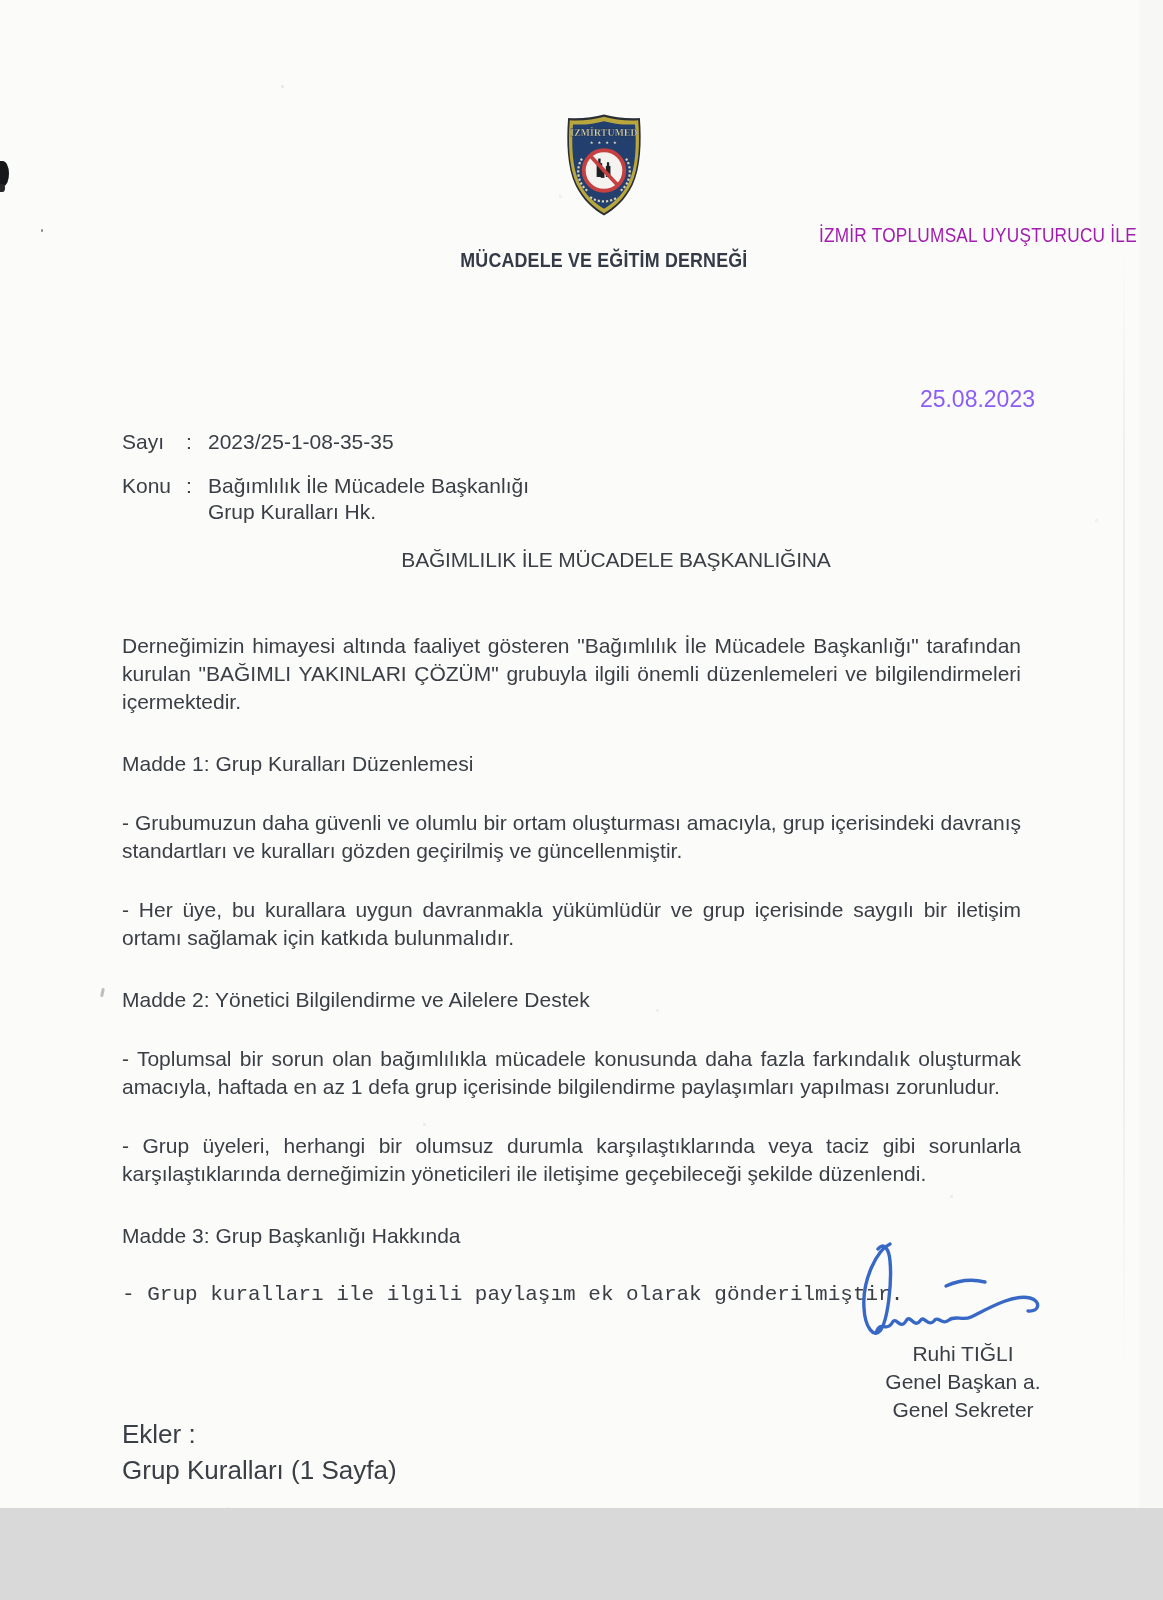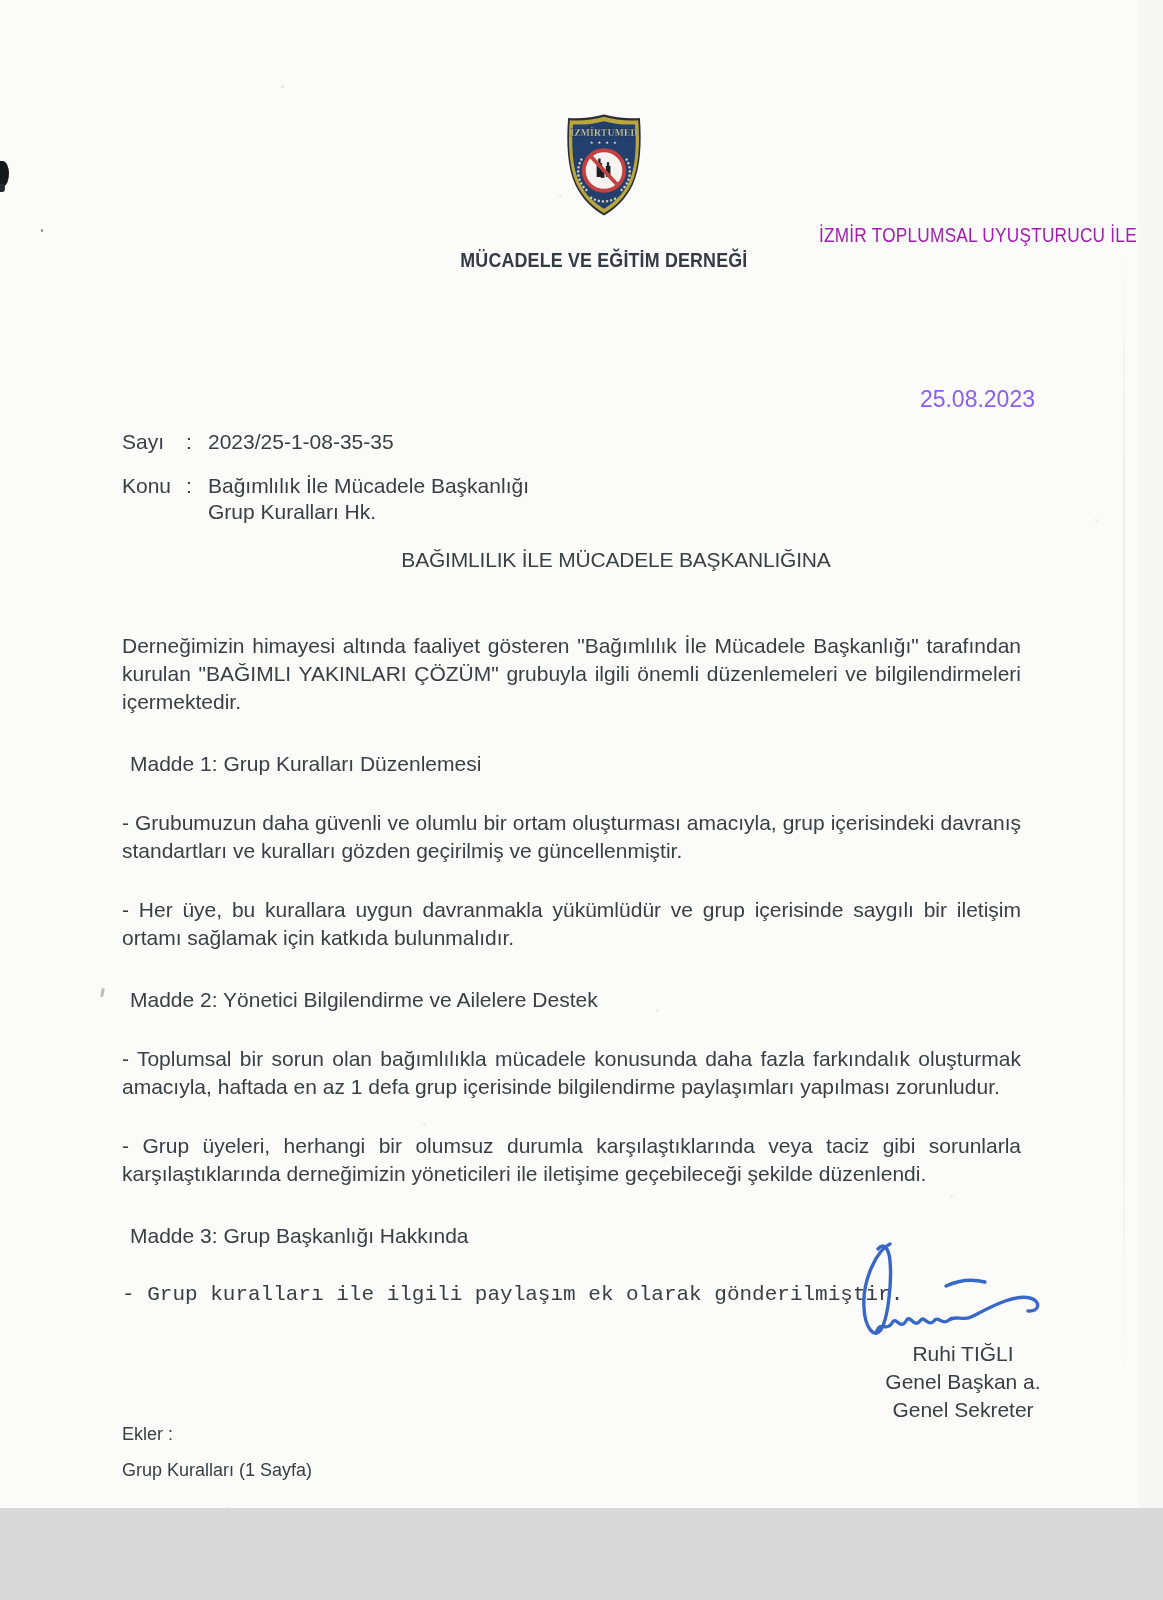--- a/index.html
+++ b/index.html
@@ -26,26 +26,26 @@
   .meta-row.konu{margin-top:18px;}
   .meta-label{width:64px;}
   .meta-colon{width:22px;}
   
   .title{position:absolute;top:546px;left:0;width:100%;padding-left:69px;box-sizing:border-box;
          text-align:center;font-size:21px;line-height:28px;letter-spacing:-0.2px;color:#3b3f46;}
   .bodytext{position:absolute;top:632px;left:122px;width:899px;font-size:21px;line-height:28px;color:#3a3e45;}
   .bodytext p{margin:31px 0 0;text-align:justify;}
   .bodytext p.first{margin-top:0;}
   .bodytext p.single{text-align:left;font-family:Liberation Mono, monospace;}
-  .bodytext h4{margin:34px 8px 0;font-size:21px;font-weight:400;line-height:28px;}
+  .bodytext h4{margin:34px 0 0;font-size:21px;font-weight:400;line-height:28px;}
   
   .signature-svg{position:absolute;left:845px;top:1236px;width:212px;height:108px;}
   .sigblock{position:absolute;left:845px;top:1340px;width:236px;text-align:center;font-size:21px;line-height:28px;color:#3a3e45;}
   
-  .ekler{position:absolute;left:122px;top:1420px;font-size:18px;line-height:28px;}
+  .ekler{position:absolute;left:122px;top:1420px;font-size:26px;line-height:28px;}
   .ekler .item{margin-top:8px;}
   
   .blob1{position:absolute;left:0;top:161px;width:9px;height:25px;background:#16171b;border-radius:0 70% 60% 0/0 50% 50% 0;}
   .blob2{position:absolute;left:0;top:184px;width:5px;height:8px;background:#26272b;border-radius:0 80% 80% 0;}
   .dot1{position:absolute;left:41px;top:229px;width:2px;height:3px;background:#55575c;opacity:.75;border-radius:50%;}
   .tick{position:absolute;left:101px;top:988px;width:3px;height:9px;background:#8a8d92;opacity:.55;transform:rotate(12deg);border-radius:2px;}
   .crease{position:absolute;left:1123px;top:240px;width:2px;height:1140px;
           background:linear-gradient(to bottom,rgba(0,0,0,0),rgba(0,0,0,0.05) 20%,rgba(0,0,0,0.06) 70%,rgba(0,0,0,0));}
   .edge-shade{position:absolute;right:0;top:0;width:24px;height:100%;background:rgba(0,0,0,0.015);}
   .speckles{position:absolute;left:0;top:0;width:1px;height:1px;background:transparent;

